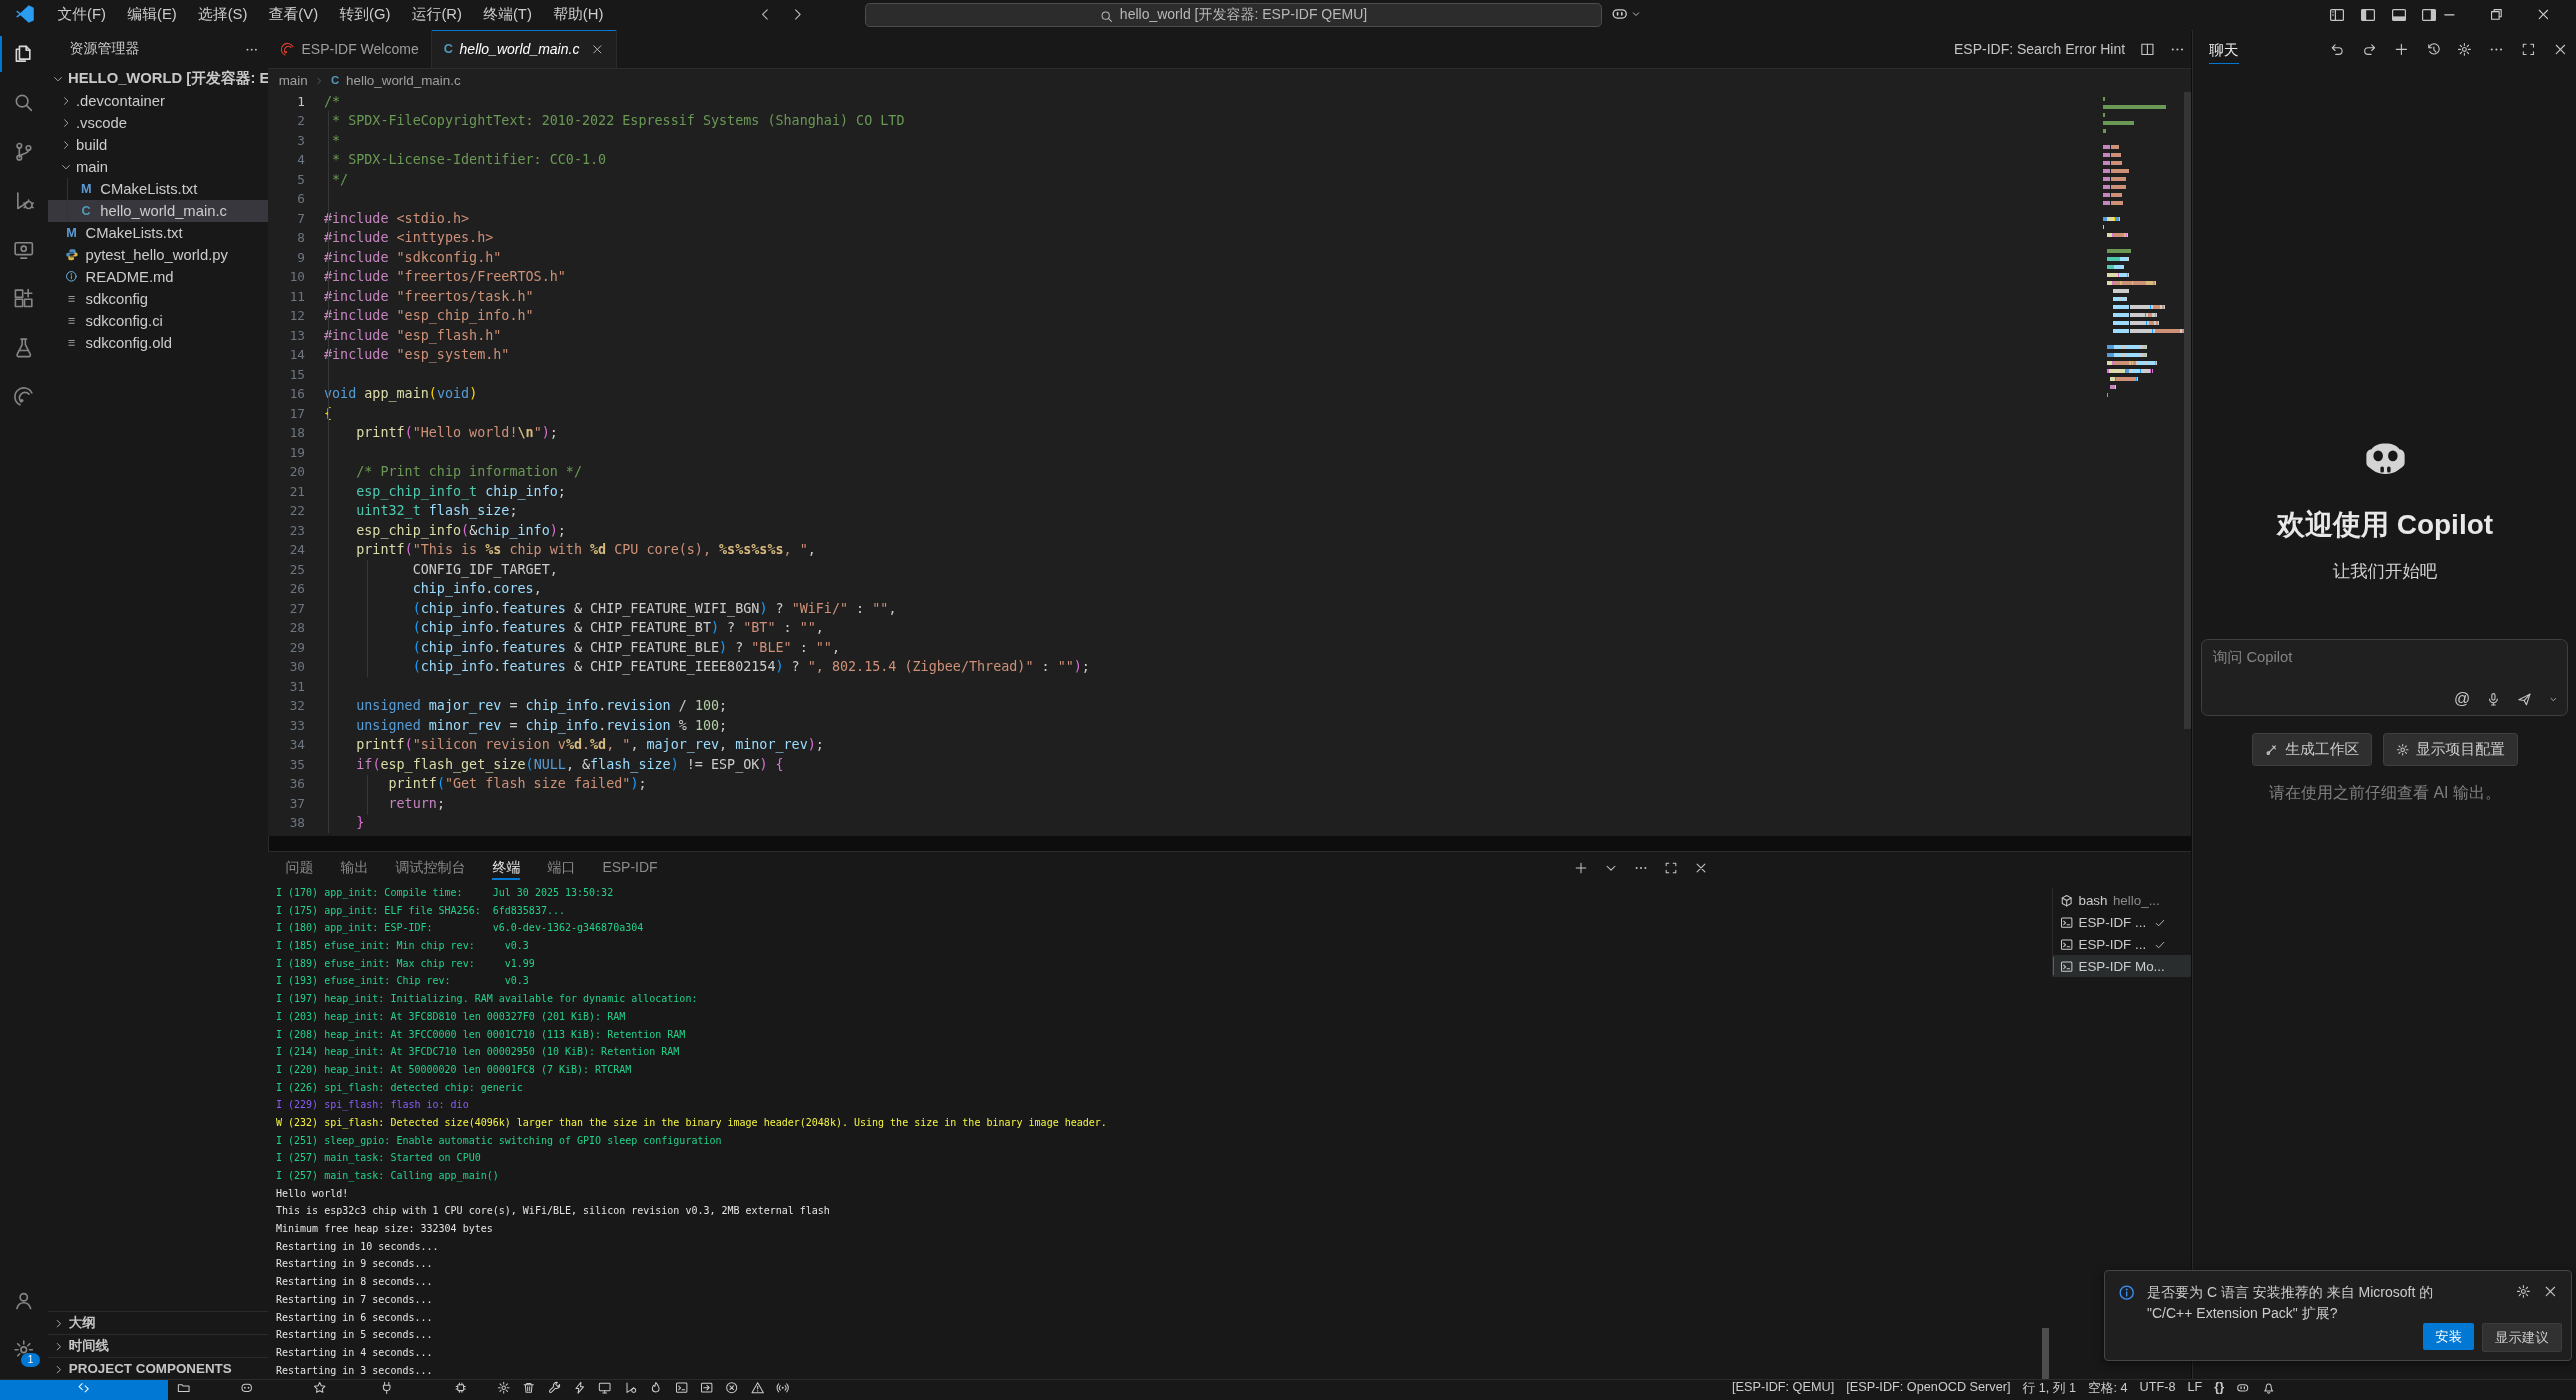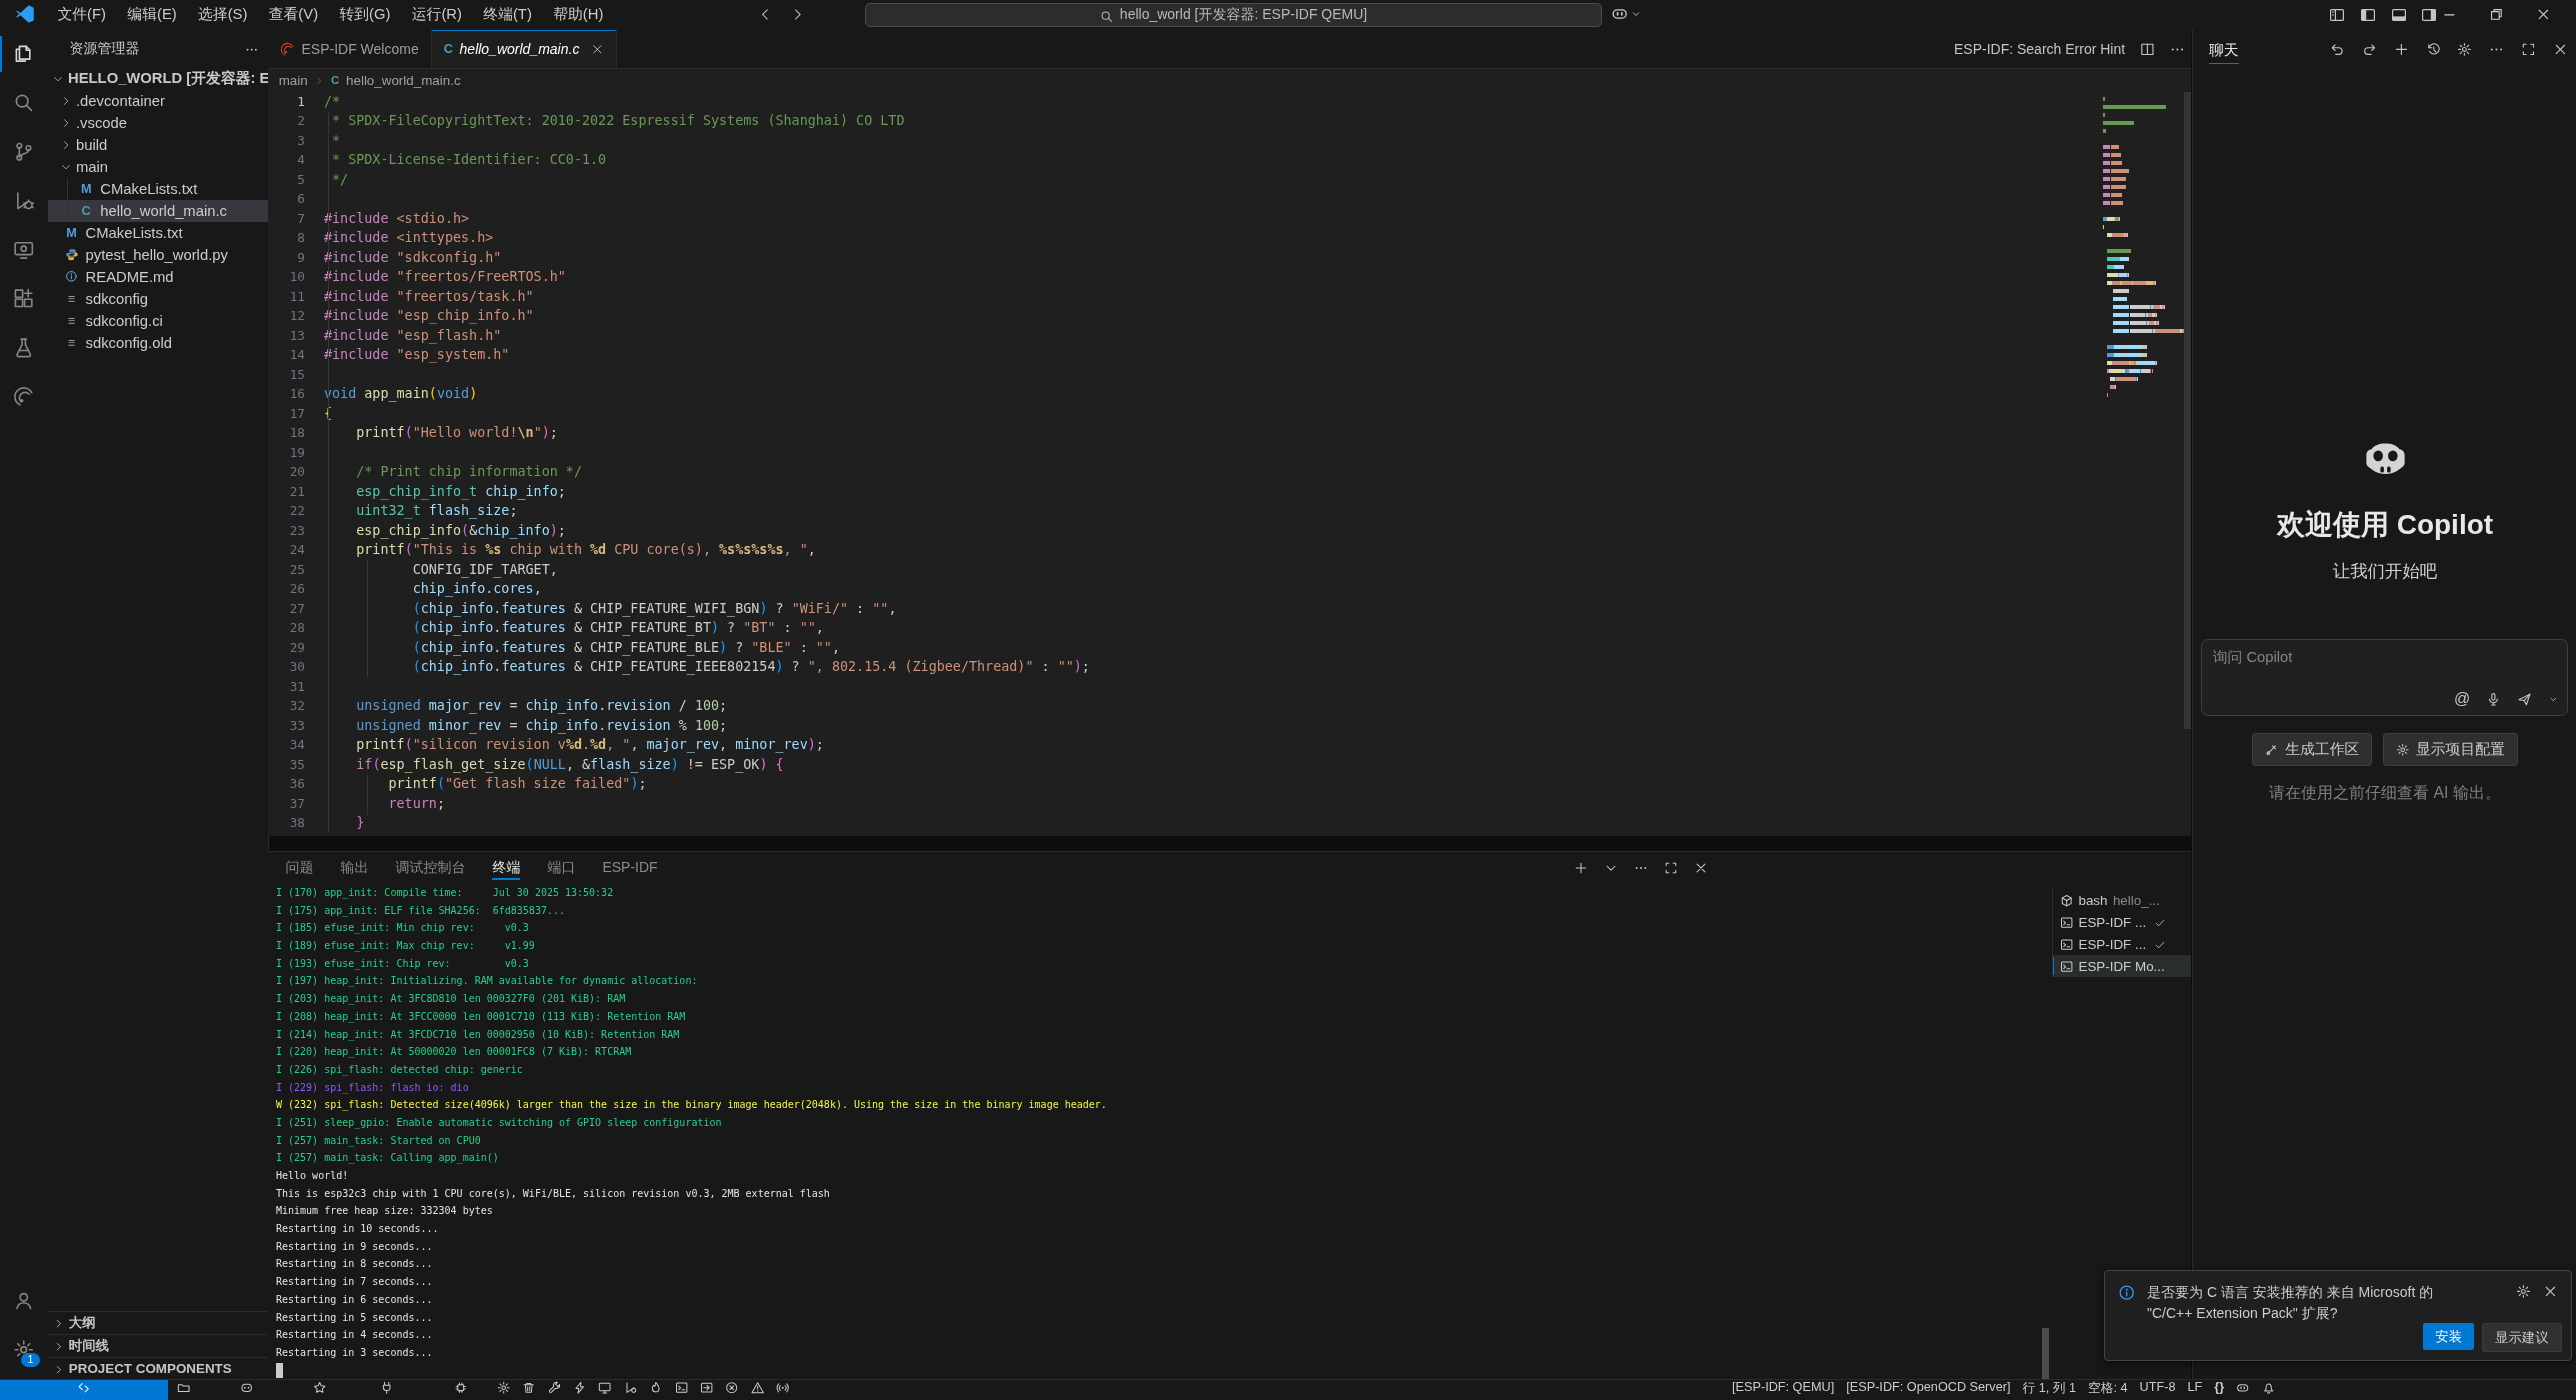--- a/index.html
+++ b/index.html
@@ -530,20 +530,21 @@
       <span><svg class="ic" width="14" height="14" viewBox="0 0 16 16">
           <path d="M2.5 5.5v-3h3M13.5 5.5v-3h-3M2.5 10.5v3h3M13.5 10.5v3h-3"></path>
         </svg></span>
       <span><svg class="ic" width="14" height="14" viewBox="0 0 16 16">
           <path d="M3.5 3.5l9 9M12.5 3.5l-9 9"></path>
         </svg></span>
     </div>
   <div id="terminal" class="mono">
       <div class="tline" style="color: rgb(35, 209, 139);">I (170) app_init: Compile time:     Jul 30 2025 13:50:32</div>
       <div class="tline" style="color: rgb(35, 209, 139);">I (175) app_init: ELF file SHA256:  6fd835837...</div>
+      <div class="tline" style="color: rgb(35, 209, 139);">I (180) app_init: ESP-IDF:          v6.0-dev-1362-g346870a304</div>
       <div class="tline" style="color: rgb(35, 209, 139);">I (185) efuse_init: Min chip rev:     v0.3</div>
       <div class="tline" style="color: rgb(35, 209, 139);">I (189) efuse_init: Max chip rev:     v1.99</div>
       <div class="tline" style="color: rgb(35, 209, 139);">I (193) efuse_init: Chip rev:         v0.3</div>
       <div class="tline" style="color: rgb(35, 209, 139);">I (197) heap_init: Initializing. RAM available for dynamic allocation:</div>
       <div class="tline" style="color: rgb(35, 209, 139);">I (203) heap_init: At 3FC8D810 len 000327F0 (201 KiB): RAM</div>
       <div class="tline" style="color: rgb(35, 209, 139);">I (208) heap_init: At 3FCC0000 len 0001C710 (113 KiB): Retention RAM</div>
       <div class="tline" style="color: rgb(35, 209, 139);">I (214) heap_init: At 3FCDC710 len 00002950 (10 KiB): Retention RAM</div>
       <div class="tline" style="color: rgb(35, 209, 139);">I (220) heap_init: At 50000020 len 00001FC8 (7 KiB): RTCRAM</div>
       <div class="tline" style="color: rgb(35, 209, 139);">I (226) spi_flash: detected chip: generic</div>
       <div class="tline" style="color: #8b5cf6;">I (229) spi_flash: flash io: dio</div>

